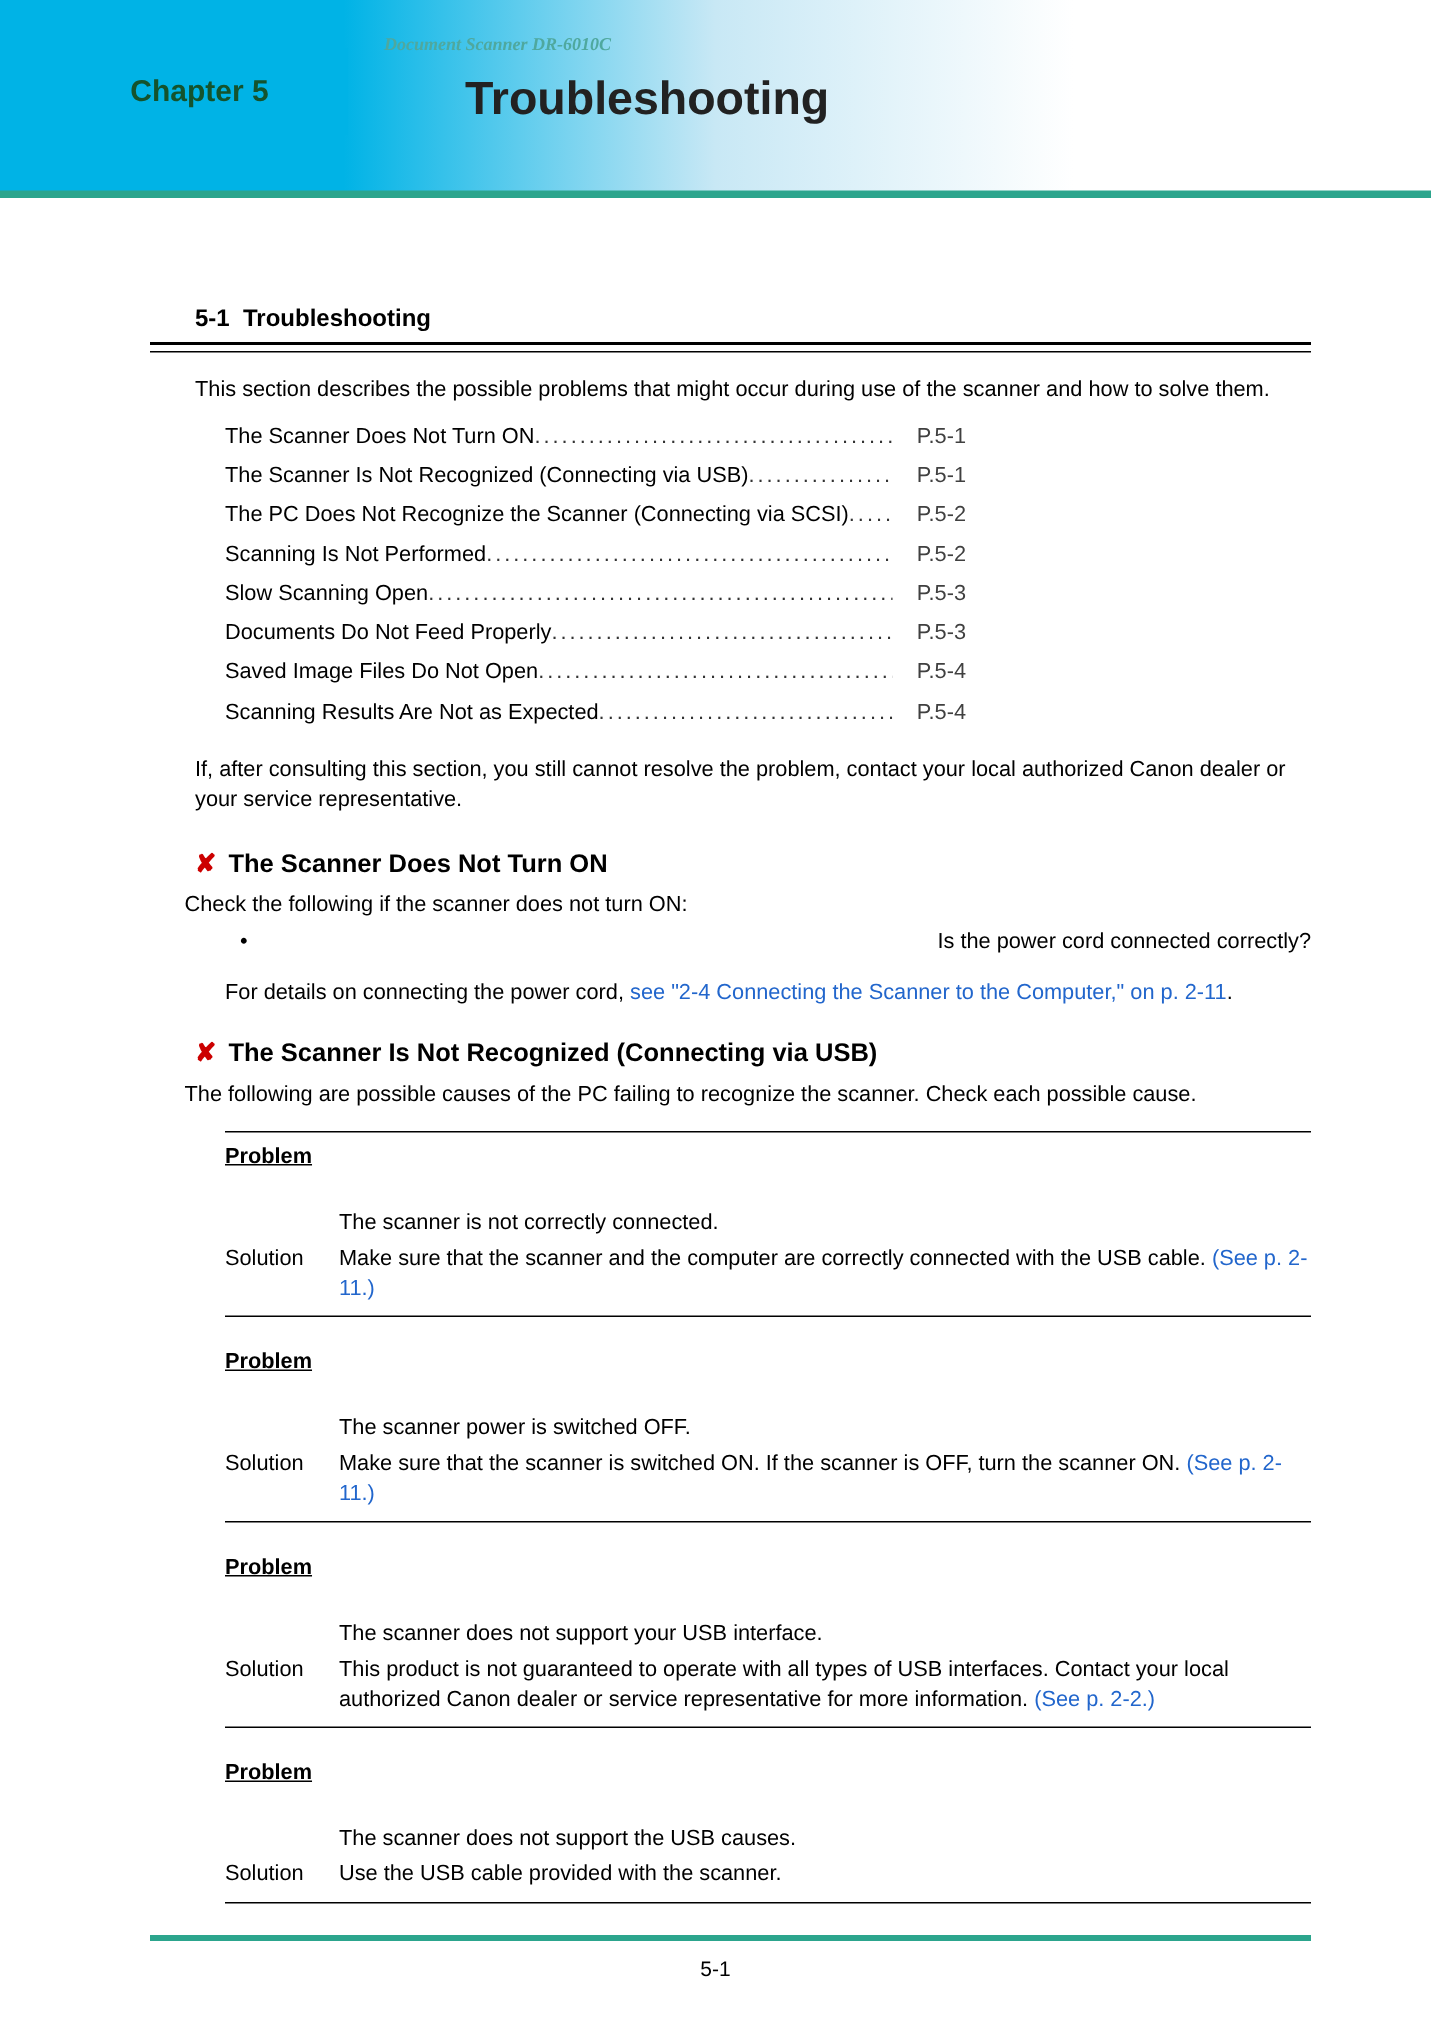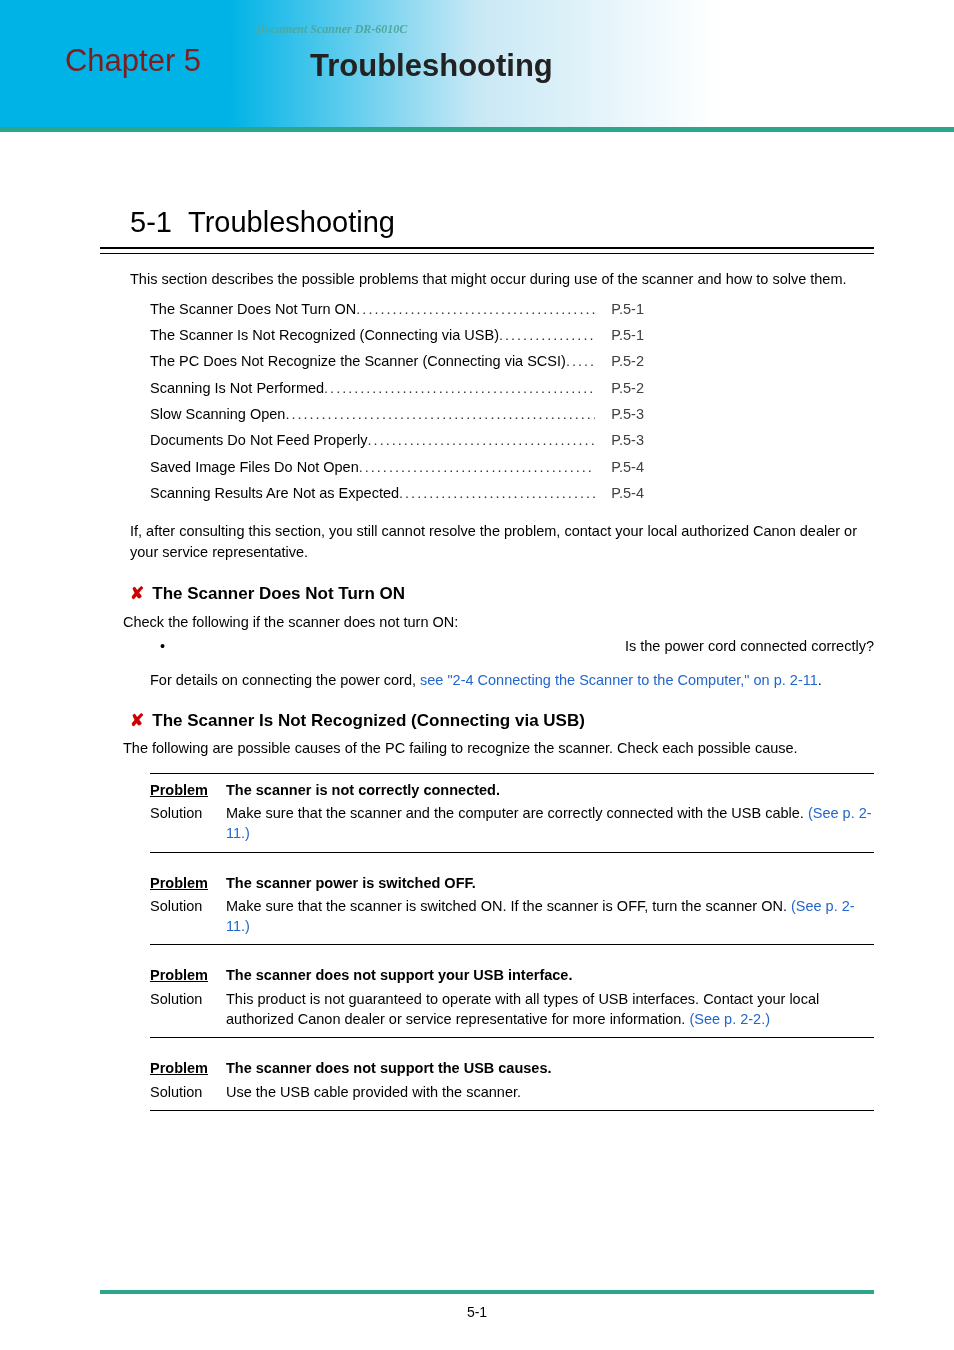--- a/index.html
+++ b/index.html
@@ -1,28 +1,28 @@
 <!DOCTYPE html>
 <html><head>
   <meta charset="utf-8">
   <style>
     * { margin: 0; padding: 0; box-sizing: border-box; }
     body { font-family: Arial, Helvetica, sans-serif; width: 954px; height: 1350px; background: white; color: #000; position: relative; }
     
     .header-wrap { position: relative; height: 132px; }
     .header-bg { position: absolute; top: 0; left: 0; right: 0; height: 132px; background: linear-gradient(to right, #00b3e6 0%, #00b3e6 24%, #c8e8f5 50%, #ffffff 75%); }
     .chapter-box { position: absolute; top: 32px; left: 34px; width: 198px; height: 58px; background: #00b3e6; display: flex; align-items: center; justify-content: center; }
-    .chapter-label { color: #7f1d1d; font-size: 31px; font-weight: normal; font-family: Arial, sans-serif; }
+    .chapter-label { color: #14532d; font-size: 20px; font-weight: bold; font-family: Arial, sans-serif; }
     .doc-title { position: absolute; top: 22px; left: 256px; color: #4fa89e; font-style: italic; font-weight: bold; font-size: 12px; font-family: "Times New Roman", serif; }
     .chapter-title { position: absolute; top: 48px; left: 310px; font-size: 31px; font-weight: bold; color: #222; }
     .green-rule { position: absolute; top: 127px; left: 0; right: 0; height: 5px; background: #2ca58d; }
     
     .content { padding: 70px 80px 30px 100px; font-size: 14.5px; line-height: 1.4; }
     
-    .section-head { font-size: 29px; font-weight: normal; margin-bottom: 4px; margin-left: 30px; }
+    .section-head { font-size: 16px; font-weight: bold; margin-bottom: 4px; margin-left: 30px; }
     .rule-thick { border-top: 2px solid #000; margin-bottom: 4px; margin-left: 0; }
     .rule-thin1 { border-top: 1px solid #000; margin-bottom: 15px; margin-left: 0; }
     
     .intro { margin: 0 0 10px 30px; }
     
     .toc { margin: 0 30px 18px 50px; }
     .toc-row { display: flex; align-items: baseline; margin-bottom: 6px; white-space: nowrap; }
     .toc-text { }
     .toc-dots { flex: 0 1 100%; overflow: hidden; letter-spacing: 2px; color: #333; }
     .toc-dots::after { content: "............................................................................................................................"; }
@@ -41,21 +41,21 @@
     .bullets li::before { content: "•"; position: absolute; left: 0; }
     
     .detail { margin: 0 0 18px 50px; }
     .link { color: #2266cc; }
     
     .ps-block { margin: 14px 0 0 50px; border-top: 1px solid #000; padding-top: 6px; }
     .ps-row { display: flex; margin-bottom: 3px; }
     .ps-label { width: 76px; flex-shrink: 0; }
     .ps-label.bold { font-weight: bold; text-decoration: underline; }
     .ps-text { flex: 1; }
-    .ps-text.bold { font-weight: bold; }
+    .ps-text.bold { font-weight: normal; margin-top: 44px; }
     .ps-end { border-bottom: 1px solid #000; padding-bottom: 8px; }
     
     .footer { position: absolute; bottom: 30px; left: 0; right: 0; }
     .footer-rule { border-top: 4px solid #2ca58d; margin: 0 80px 10px 100px; }
     .page-num { text-align: center; font-size: 14px; }
   </style>
 </head>
 <body>
 
 <div class="header-wrap">

